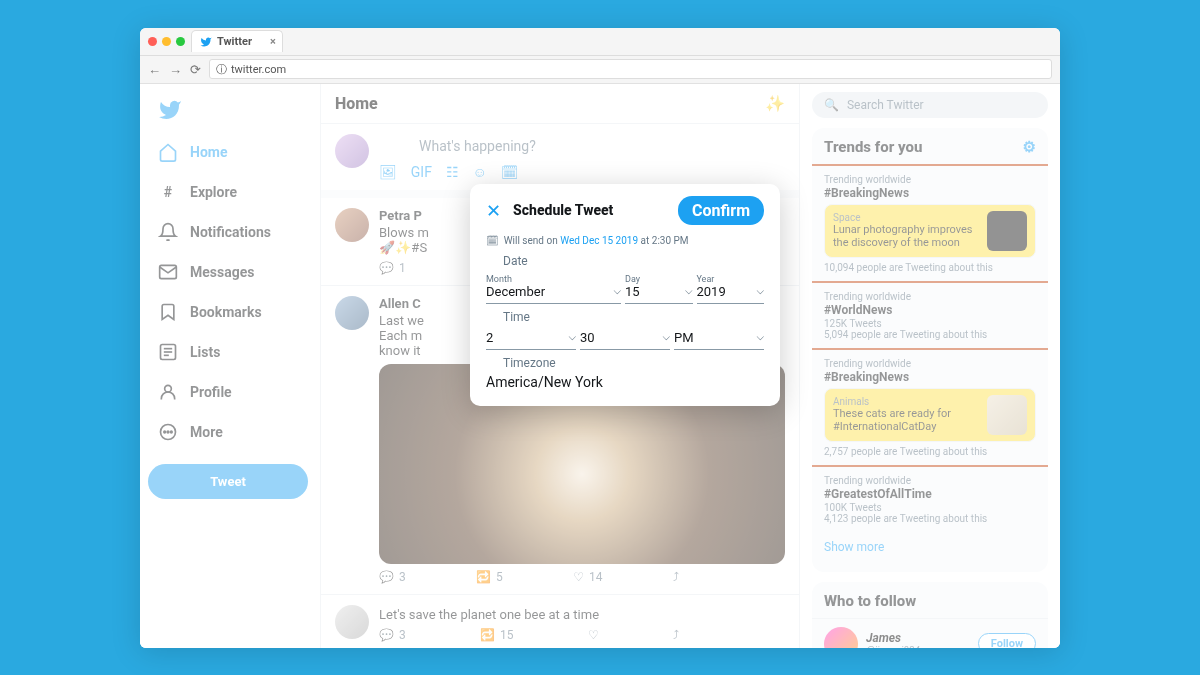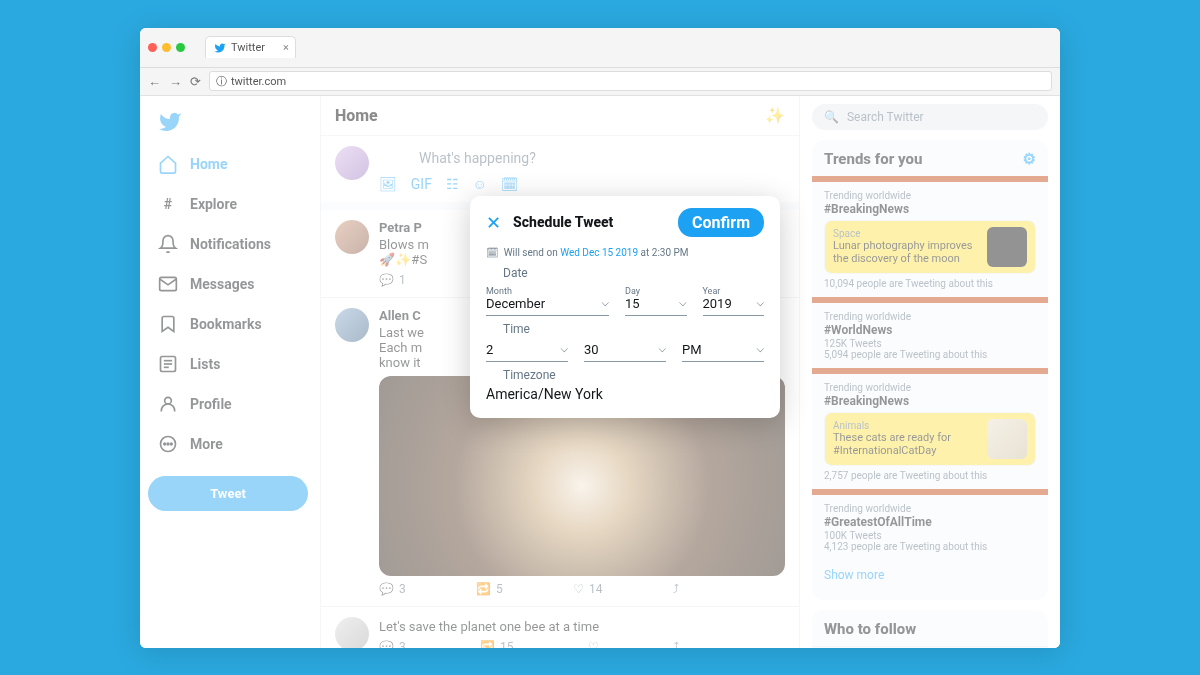--- a/index.html
+++ b/index.html
@@ -1,18 +1,18 @@
 <!DOCTYPE html>
 <html><head>
 <meta charset="utf-8">
 <style>
 * { margin: 0; padding: 0; box-sizing: border-box; font-family: -apple-system, BlinkMacSystemFont, "Segoe UI", Roboto, Helvetica, Arial, sans-serif; }
 body { background: #2aa9e0; display: flex; align-items: center; justify-content: center; width: 1200px; height: 675px; overflow: hidden; }
 .browser { width: 920px; height: 620px; background: #fff; border-radius: 6px; box-shadow: 0 4px 30px rgba(0,0,0,.15); display: flex; flex-direction: column; overflow: hidden; position: relative; }
-.tabbar { height: 40px; background: #f5f5f5; display: flex; align-items: center; padding: 0 8px; gap: 14px; border-bottom: 1px solid #ddd; }
+.tabbar { height: 28px; background: #f5f5f5; display: flex; align-items: center; padding: 0 8px; gap: 0; border-bottom: 1px solid #ddd; font-weight: bold; }
 .traffic { display: flex; gap: 5px; margin-right: 6px; }
 .dot { width: 9px; height: 9px; border-radius: 50%; }
 .dot.r { background: #ff5f57; } .dot.y { background: #ffbd2e; } .dot.g { background: #28c940; }
 .tab { background: #fff; border: 1px solid #ddd; border-bottom: none; border-radius: 5px 5px 0 0; height: 22px; padding: 0 30px 0 8px; display: flex; align-items: center; gap: 5px; font-size: 11px; color: #555; position: relative; }
 .tab-close { position: absolute; right: 6px; font-size: 11px; color: #888; }
 .urlbar { height: 28px; background: #f5f5f5; display: flex; align-items: center; padding: 0 8px; gap: 8px; border-bottom: 1px solid #e1e1e1; }
 .navbtn { color: #777; font-size: 13px; }
 .url-input { flex: 1; background: #fff; border: 1px solid #ddd; border-radius: 3px; height: 20px; padding: 0 6px; font-size: 11px; color: #555; display: flex; align-items: center; gap: 4px; }
 .app { flex: 1; display: flex; background: #fff; position: relative; overflow: hidden; }
 .dim { position: absolute; inset: 0; background: rgba(255,255,255,.55); z-index: 5; pointer-events: none; }
@@ -35,42 +35,42 @@
 .tw-head { font-size: 13px; color: #657786; }
 .tw-head b { color: #14171a; }
 .tw-text { font-size: 13px; color: #14171a; margin: 2px 0 6px; }
 .tw-img { width: 100%; height: 200px; border-radius: 12px; background: radial-gradient(circle at 50% 55%, #f2e6d4 0%, #c9a87a 20%, #5a3d28 55%, #2d1f15 100%); margin-bottom: 6px; }
 .tw-actions { display: flex; justify-content: space-between; max-width: 300px; color: #657786; font-size: 12px; }
 .tw-actions span { display: flex; align-items: center; gap: 5px; }
 .right { width: 260px; padding: 8px 12px; font-size: 12px; }
 .search { background: #e6ecf0; border-radius: 16px; padding: 6px 12px; color: #657786; display: flex; align-items: center; gap: 8px; margin-bottom: 10px; }
 .panel { background: #f5f8fa; border-radius: 12px; padding: 10px 0; margin-bottom: 10px; }
 .panel-head { display: flex; justify-content: space-between; align-items: center; padding: 0 12px 8px; font-size: 15px; font-weight: 800; color: #14171a; }
-.trend { padding: 8px 12px; border-top: 6px solid #c2410c; }
+.trend { padding: 8px 12px; border-top: 2px solid #c2410c; }
 .trend-cat { font-size: 10px; color: #657786; }
 .trend-tag { font-size: 12px; font-weight: 700; color: #14171a; margin: 1px 0; }
 .trend-sub { font-size: 10px; color: #657786; }
 .trend-card { background: #fde047; border: 1px solid #e6ecf0; border-radius: 8px; padding: 6px 8px; margin: 4px 0; display: flex; gap: 6px; align-items: center; }
 .trend-card-img { width: 40px; height: 40px; border-radius: 6px; background: #111; flex-shrink: 0; }
 .trend-card-img.cat { background: linear-gradient(135deg,#eadfc8,#cdbfa2); }
 .follow-item { display: flex; align-items: center; padding: 8px 12px; border-top: 1px solid #e6ecf0; gap: 8px; }
 .follow-av { width: 34px; height: 34px; border-radius: 50%; background: linear-gradient(135deg,#f3c,#f90); }
 .follow-info { flex: 1; font-style: italic; }
 .follow-btn { border: 1px solid #1da1f2; color: #1da1f2; background: #fff; border-radius: 14px; padding: 3px 12px; font-size: 11px; font-weight: 700; }
 .show-more { padding: 8px 12px; color: #1da1f2; font-size: 12px; }
 .modal { position: absolute; z-index: 10; background: #fff; border-radius: 10px; box-shadow: 0 6px 30px rgba(0,0,0,.2); left: 330px; top: 100px; width: 310px; padding: 12px 16px 16px; }
 .modal-head { display: flex; align-items: center; justify-content: space-between; margin-bottom: 10px; }
 .modal-head-left { display: flex; align-items: center; gap: 12px; }
 .close-x { color: #1da1f2; font-size: 18px; font-weight: 300; cursor: pointer; }
 .modal-title { font-size: 14px; font-weight: 800; color: #14171a; }
 .confirm-btn { background: #1da1f2; color: #fff; border: none; border-radius: 14px; padding: 5px 14px; font-size: 16px; font-weight: 700; cursor: pointer; }
 .schedule-note { font-size: 10px; color: #657786; display: flex; align-items: center; gap: 5px; margin-bottom: 8px; }
 .hl { color: #1da1f2; }
 .section-label { font-size: 12px; color: #657786; margin: 6px 17px 4px; }
-.select-row { display: flex; gap: 16px; margin-bottom: 4px; }
+.select-row { display: flex; gap: 4px; margin-bottom: 4px; }
 .sel { border-bottom: 1px solid #8899a6; padding: 2px 0 4px; flex: 1; position: relative; cursor: pointer; }
 .sel-label { font-size: 9px; color: #657786; }
 .sel-val { font-size: 13px; color: #14171a; display: flex; justify-content: space-between; align-items: center; }
 .chev { color: #657786; font-size: 10px; }
 .tz-val { font-size: 14px; color: #14171a; margin-top: 2px; }
 svg { display: block; }
 </style>
 </head>
 <body>
 

